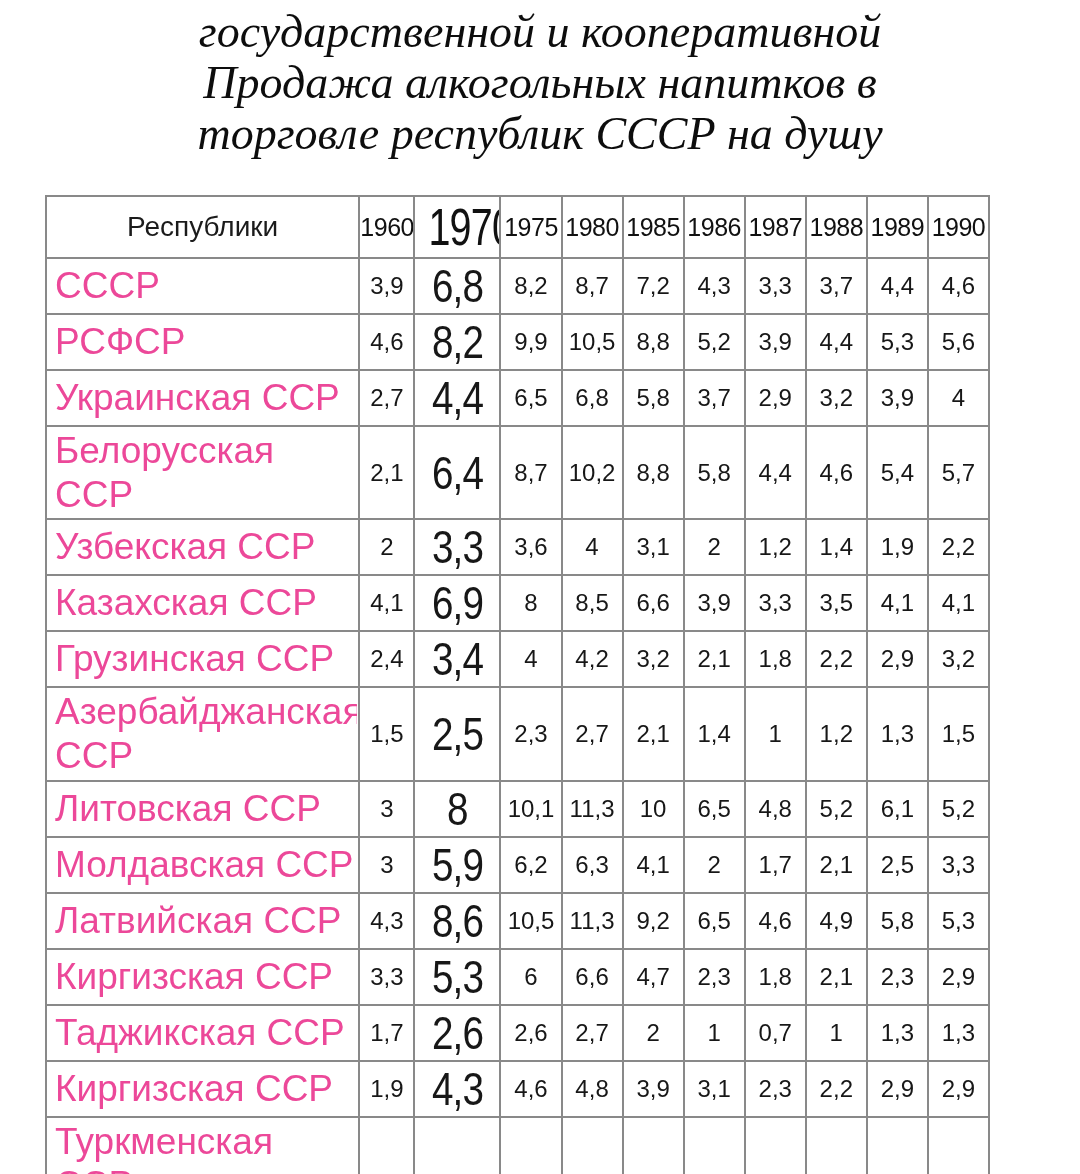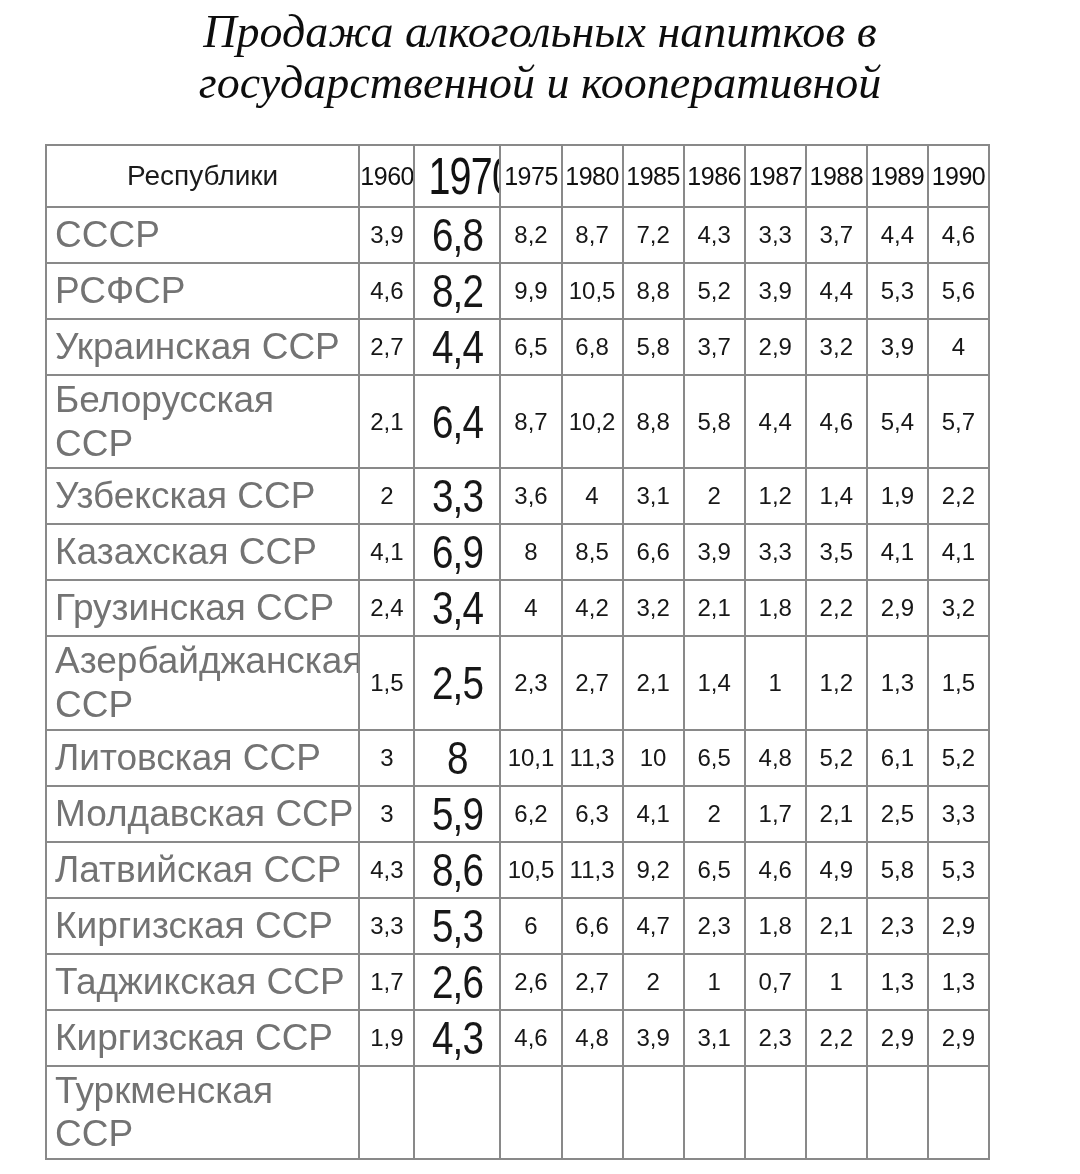--- a/index.html
+++ b/index.html
@@ -61,42 +61,44 @@
     letter-spacing: -1px;
     transform: scaleX(0.76);
     transform-origin: center;
     white-space: nowrap;
   }
   td.label, th.label {
     font-size: 37px;
     line-height: 1.18;
     text-align: left;
     padding: 2px 4px 2px 8px;
-    color: #737373;
+    color: #ec4899;
+    border-radius: 19px;
   }
   td.val {
     text-align: center;
     font-size: 24px;
     color: #171717;
   }
   td.val.big .cond-val {
     display: inline-block;
     font-size: 46px;
     letter-spacing: -1px;
     transform: scaleX(0.84);
     transform-origin: center;
     white-space: nowrap;
   }
 </style>
 </head>
 <body>
 
 <div class="title">
+  <div>государственной и кооперативной</div>
   <div>Продажа алкогольных напитков в</div>
-  <div>государственной и кооперативной</div>
+  <div>торговле республик СССР на душу</div>
 </div>
 
 <table>
   <colgroup>
     <col class="c-rep">
     <col class="c-1960">
     <col class="c-1970">
     <col class="c-year">
       <col class="c-year">
       <col class="c-year">

